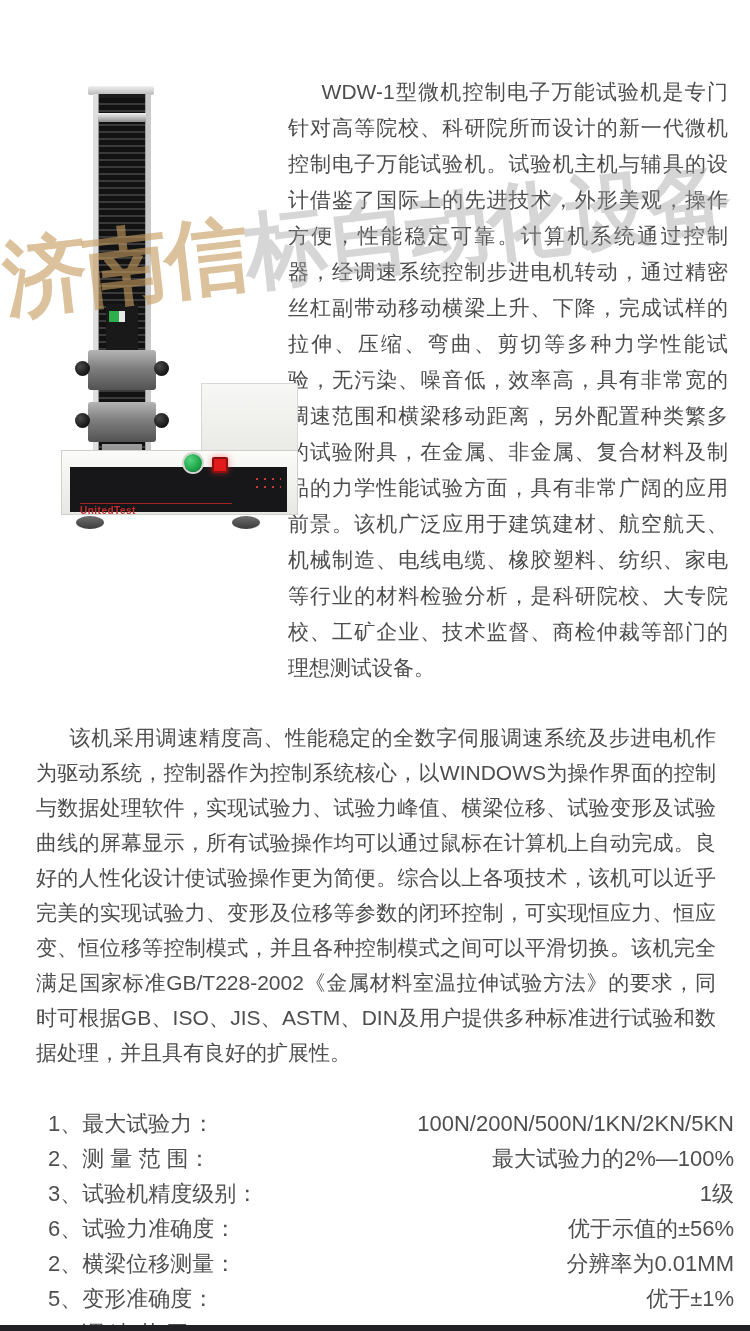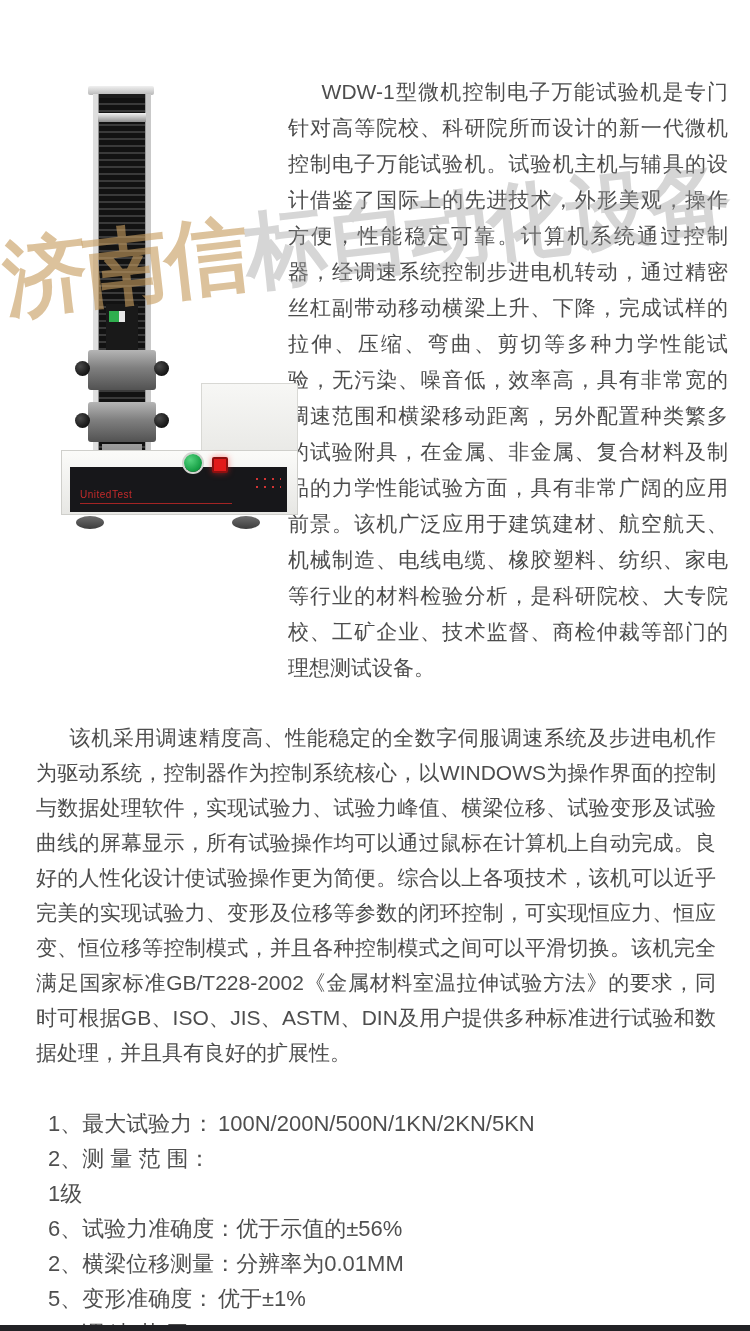--- a/index.html
+++ b/index.html
@@ -26,21 +26,21 @@
   .intro-section{display:flex;align-items:flex-start;}
   .para{
     font-size:21px;line-height:36px;text-align:justify;
     margin:0;color:#4d4d4d;text-indent:1.6em;
   }
   .para.intro{flex:1;margin-top:16px;margin-right:6px;}
   .para.detail{margin:34px 18px 16px 0;line-height:35px;}
 
   
   .spec-list{margin:36px 0 0 12px;}
-  .spec-row{display:flex;align-items:baseline;line-height:35px;font-size:22px;color:#4f4f4f;}
+  .spec-row{display:flex;align-items:baseline;line-height:35px;font-size:22px;color:#4f4f4f;justify-content:space-between;}
   .spec-label{flex:none;min-width:170px;white-space:pre;}
   .spec-value{white-space:pre;}
 
   
   .footer-bar{position:absolute;left:0;bottom:0;width:750px;height:6px;background:#222226;}
 
   
   .photo{position:relative;width:252px;height:505px;flex:none;}
   .photo div,.photo span{position:absolute;}
   .m-cap{left:52px;top:28px;width:66px;height:9px;background:linear-gradient(#f0f0f0,#b9b9b9);border-radius:2px;}
@@ -54,21 +54,21 @@
     background:linear-gradient(180deg,#b5b5b5,#7f7f7f 45%,#525252);}
   .m-grip::before,.m-grip::after{content:"";position:absolute;top:11px;width:15px;height:15px;border-radius:50%;
     background:radial-gradient(circle at 35% 35%,#4a4a4a,#111 75%);}
   .m-grip::before{left:-13px;} .m-grip::after{right:-13px;}
   .m-grip-upper{top:292px;}
   .m-grip-lower{top:344px;}
   .m-mount{left:66px;top:386px;width:40px;height:28px;background:linear-gradient(180deg,#9d9d9d,#737373);}
   .m-plate{left:46px;top:412px;width:80px;height:14px;background:linear-gradient(180deg,#ababab,#6b6b6b);}
   .m-base{left:25px;top:392px;width:235px;height:63px;background:linear-gradient(180deg,#fbfbf9,#e7e7e4);border:1px solid #cfcfcb;}
   .m-panel{left:8px;top:16px;width:217px;height:45px;background:#17171a;}
-  .brand{left:10px;top:22px;font-size:10px;font-weight:normal;color:#c52b2b;letter-spacing:0.5px;}
+  .brand{left:10px;top:38px;font-size:10px;font-weight:bold;color:#c52b2b;letter-spacing:0.5px;}
   .brand-line{left:10px;top:36px;width:152px;height:1px;background:#a32424;}
   .panel-dots{right:6px;top:8px;width:28px;height:18px;
     background:radial-gradient(circle,#d23434 1.1px,transparent 1.4px);background-size:8px 8px;}
   .m-btn-green{left:148px;top:396px;width:18px;height:18px;border-radius:50%;
     background:radial-gradient(circle at 35% 32%,#55d47e,#17a046 65%,#0b6e30);box-shadow:0 0 0 2px #d4d4d0;}
   .m-btn-red{left:176px;top:399px;width:12px;height:12px;border-radius:2px;
     background:#e11b1b;border:2px solid #8d1010;box-shadow:0 0 6px rgba(255,40,40,.55);}
   .m-foot{width:28px;height:13px;border-radius:50%;background:linear-gradient(180deg,#6e6e6e,#3c3c3c);}
   .m-foot-l{left:40px;top:458px;}
   .m-foot-r{left:196px;top:458px;}
@@ -119,23 +119,25 @@
     <p class="para detail">该机采用调速精度高、性能稳定的全数字伺服调速系统及步进电机作为驱动系统，控制器作为控制系统核心，以WINDOWS为操作界面的控制与数据处理软件，实现试验力、试验力峰值、横梁位移、试验变形及试验曲线的屏幕显示，所有试验操作均可以通过鼠标在计算机上自动完成。良好的人性化设计使试验操作更为简便。综合以上各项技术，该机可以近乎完美的实现试验力、变形及位移等参数的闭环控制，可实现恒应力、恒应变、恒位移等控制模式，并且各种控制模式之间可以平滑切换。该机完全满足国家标准GB/T228-2002《金属材料室温拉伸试验方法》的要求，同时可根据GB、ISO、JIS、ASTM、DIN及用户提供多种标准进行试验和数据处理，并且具有良好的扩展性。</p>
 
     <div class="spec-list">
   <div class="spec-row">
     <span class="spec-label">1、最大试验力：</span>
     <span class="spec-value">100N/200N/500N/1KN/2KN/5KN</span>
   </div>
 
   <div class="spec-row">
     <span class="spec-label">2、测 量 范 围：</span>
+    <span class="spec-value">最大试验力的2%—100%</span>
   </div>
 
   <div class="spec-row">
+    <span class="spec-label">3、试验机精度级别：</span>
     <span class="spec-value">1级</span>
   </div>
 
   <div class="spec-row">
     <span class="spec-label">6、试验力准确度：</span>
     <span class="spec-value">优于示值的±56%</span>
   </div>
 
   <div class="spec-row">
     <span class="spec-label">2、横梁位移测量：</span>

